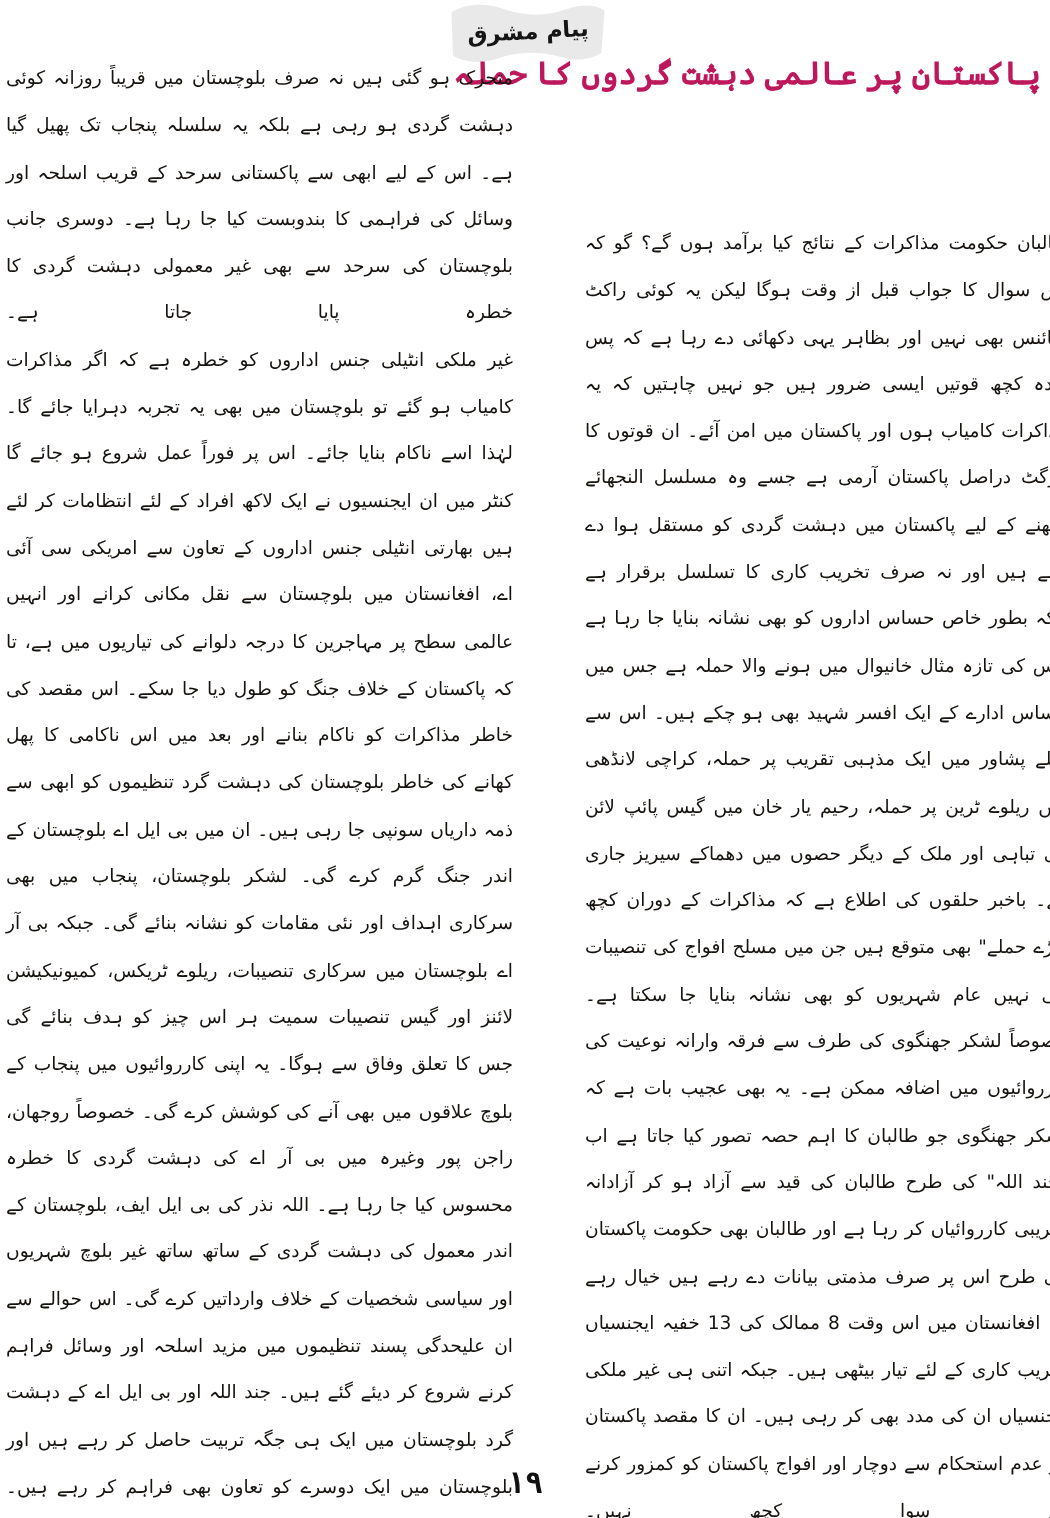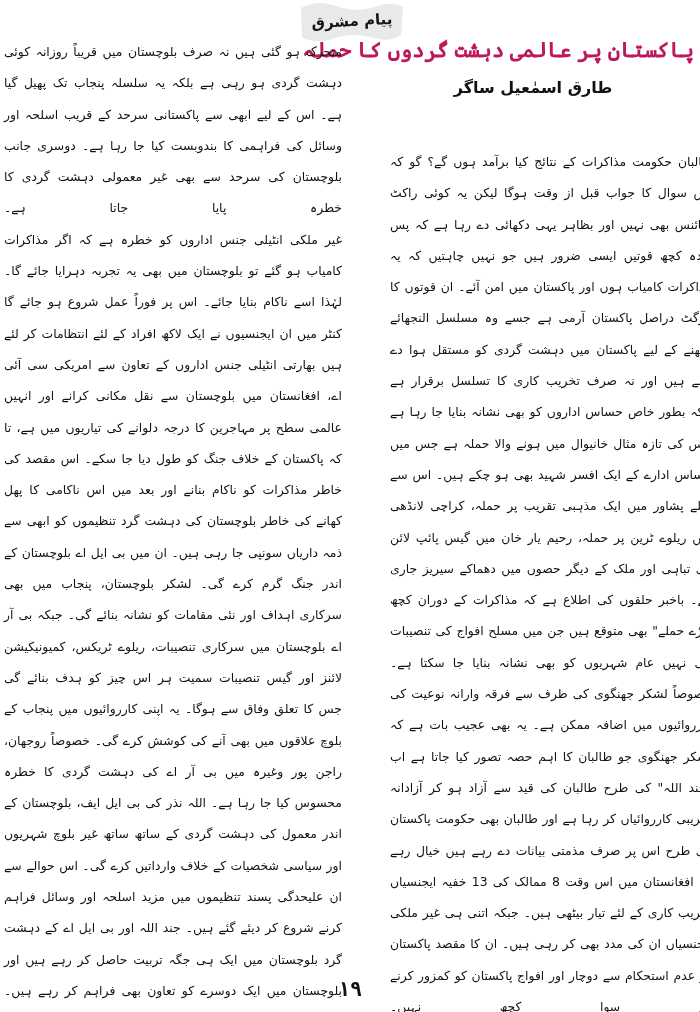--- a/index.html
+++ b/index.html
@@ -130,21 +130,20 @@
 <div class="banner-wrap">
   <svg viewBox="0 0 108 40" preserveAspectRatio="none">
     <path d="M3,6 C14,0 26,0 38,4 C52,9 66,9 80,4 C90,0.5 99,1 105,5
              L103,33 C96,38 86,39 76,36 C62,32 48,32 34,37 C23,40.5 12,40 4,35 Z" fill="#e9e9e9"></path>
   </svg>
   <div class="banner-text">پیام مشرق</div>
 </div>
 
 <div class="masthead">
   <h1 class="article-title">پاکستان پر عالمی دہشت گردوں کا حملہ</h1>
-  <div class="article-author">طارق اسمٰعیل ساگر</div>
 </div>
 
 <div class="col" id="col-right">
   <p>طالبان حکومت مذاکرات کے نتائج کیا برآمد ہوں گے؟ گو کہ اس سوال کا جواب قبل از وقت ہوگا لیکن یہ کوئی راکٹ سائنس بھی نہیں اور بظاہر یہی دکھائی دے رہا ہے کہ پس پردہ کچھ قوتیں ایسی ضرور ہیں جو نہیں چاہتیں کہ یہ مذاکرات کامیاب ہوں اور پاکستان میں امن آئے۔ ان قوتوں کا ٹارگٹ دراصل پاکستان آرمی ہے جسے وہ مسلسل النجھائے رکھنے کے لیے پاکستان میں دہشت گردی کو مستقل ہوا دے رہے ہیں اور نہ صرف تخریب کاری کا تسلسل برقرار ہے بلکہ بطور خاص حساس اداروں کو بھی نشانہ بنایا جا رہا ہے جس کی تازہ مثال خانیوال میں ہونے والا حملہ ہے جس میں حساس ادارے کے ایک افسر شہید بھی ہو چکے ہیں۔ اس سے پہلے پشاور میں ایک مذہبی تقریب پر حملہ، کراچی لانڈھی میں ریلوے ٹرین پر حملہ، رحیم یار خان میں گیس پائپ لائن کی تباہی اور ملک کے دیگر حصوں میں دھماکے سیریز جاری ہے۔ باخبر حلقوں کی اطلاع ہے کہ مذاکرات کے دوران کچھ "بڑے حملے" بھی متوقع ہیں جن میں مسلح افواج کی تنصیبات ہی نہیں عام شہریوں کو بھی نشانہ بنایا جا سکتا ہے۔ خصوصاً لشکر جھنگوی کی طرف سے فرقہ وارانہ نوعیت کی کارروائیوں میں اضافہ ممکن ہے۔ یہ بھی عجیب بات ہے کہ لشکر جھنگوی جو طالبان کا اہم حصہ تصور کیا جاتا ہے اب "جند اللہ" کی طرح طالبان کی قید سے آزاد ہو کر آزادانہ تخریبی کارروائیاں کر رہا ہے اور طالبان بھی حکومت پاکستان کی طرح اس پر صرف مذمتی بیانات دے رہے ہیں خیال رہے کہ افغانستان میں اس وقت 8 ممالک کی 13 خفیہ ایجنسیاں تخریب کاری کے لئے تیار بیٹھی ہیں۔ جبکہ اتنی ہی غیر ملکی ایجنسیاں ان کی مدد بھی کر رہی ہیں۔ ان کا مقصد پاکستان کو عدم استحکام سے دوچار اور افواج پاکستان کو کمزور کرنے کے سوا کچھ نہیں۔</p>
 
 </div>
 
 <div class="col" id="col-left">
   <p>متحرک ہو گئی ہیں نہ صرف بلوچستان میں قریباً روزانہ کوئی دہشت گردی ہو رہی ہے بلکہ یہ سلسلہ پنجاب تک پھیل گیا ہے۔ اس کے لیے ابھی سے پاکستانی سرحد کے قریب اسلحہ اور وسائل کی فراہمی کا بندوبست کیا جا رہا ہے۔ دوسری جانب بلوچستان کی سرحد سے بھی غیر معمولی دہشت گردی کا خطرہ پایا جاتا ہے۔</p>
   <p class="last-ragged">غیر ملکی انٹیلی جنس اداروں کو خطرہ ہے کہ اگر مذاکرات کامیاب ہو گئے تو بلوچستان میں بھی یہ تجربہ دہرایا جائے گا۔ لہٰذا اسے ناکام بنایا جائے۔ اس پر فوراً عمل شروع ہو جائے گا کنٹر میں ان ایجنسیوں نے ایک لاکھ افراد کے لئے انتظامات کر لئے ہیں بھارتی انٹیلی جنس اداروں کے تعاون سے امریکی سی آئی اے، افغانستان میں بلوچستان سے نقل مکانی کرانے اور انہیں عالمی سطح پر مہاجرین کا درجہ دلوانے کی تیاریوں میں ہے، تا کہ پاکستان کے خلاف جنگ کو طول دیا جا سکے۔ اس مقصد کی خاطر مذاکرات کو ناکام بنانے اور بعد میں اس ناکامی کا پھل کھانے کی خاطر بلوچستان کی دہشت گرد تنظیموں کو ابھی سے ذمہ داریاں سونپی جا رہی ہیں۔ ان میں بی ایل اے بلوچستان کے اندر جنگ گرم کرے گی۔ لشکر بلوچستان، پنجاب میں بھی سرکاری اہداف اور نئی مقامات کو نشانہ بنائے گی۔ جبکہ بی آر اے بلوچستان میں سرکاری تنصیبات، ریلوے ٹریکس، کمیونیکیشن لائنز اور گیس تنصیبات سمیت ہر اس چیز کو ہدف بنائے گی جس کا تعلق وفاق سے ہوگا۔ یہ اپنی کارروائیوں میں پنجاب کے بلوچ علاقوں میں بھی آنے کی کوشش کرے گی۔ خصوصاً روجھان، راجن پور وغیرہ میں بی آر اے کی دہشت گردی کا خطرہ محسوس کیا جا رہا ہے۔ اللہ نذر کی بی ایل ایف، بلوچستان کے اندر معمول کی دہشت گردی کے ساتھ ساتھ غیر بلوچ شہریوں اور سیاسی شخصیات کے خلاف وارداتیں کرے گی۔ اس حوالے سے ان علیحدگی پسند تنظیموں میں مزید اسلحہ اور وسائل فراہم کرنے شروع کر دیئے گئے ہیں۔ جند اللہ اور بی ایل اے کے دہشت گرد بلوچستان میں ایک ہی جگہ تربیت حاصل کر رہے ہیں اور بلوچستان میں ایک دوسرے کو تعاون بھی فراہم کر رہے ہیں۔ بلوچستان استعماری قوتوں کا خصوصی نشانہ بن چکا ہے۔ حربیار مری اور دیگر ملک دشمن بھگوڑے دن رات امریکی اور برطانوی ایوانوں کے چکر لگا رہے ہیں۔ بلوچستان کے قدرتی ذخائر جواب امریکہ اور برطانیہ کی بھی کمزوری بنتے جا رہے ہیں اور اس کمزوری کا استعمال پاکستان دشمن بلوچ دہشت گرد خوب کر رہے ہیں یہی وجہ ہے کہ امریکہ میں تین کانگریس مین ان کے حق میں مہم چلا رہے ہیں۔ ان کی تقاریر میں یہی تاثر دیا جا رہا ہے جیسے معدنیات سے مالا مال بلوچستان پر خدا نا خواستہ پاکستان آرمی نے قبضہ کر لیا ہے اور امریکہ کو ان "بے چاروں" کو پاکستانی آرمی کے چنگل سے نکال کر آزادی دلانی چاہیے۔ اسی طرح کی لاف گزاف برطانوی بھی ان کے حق میں کر رہے ہیں۔ افسوس تو اس بات کا ہے کہ دہشت گردی کی جنگ میں 70 ہزار پاکستانیوں کی جانوں کی بلی دلانے والا امریکہ آج نام نہاد انسانی حقوق کے نام پر ان</p>

